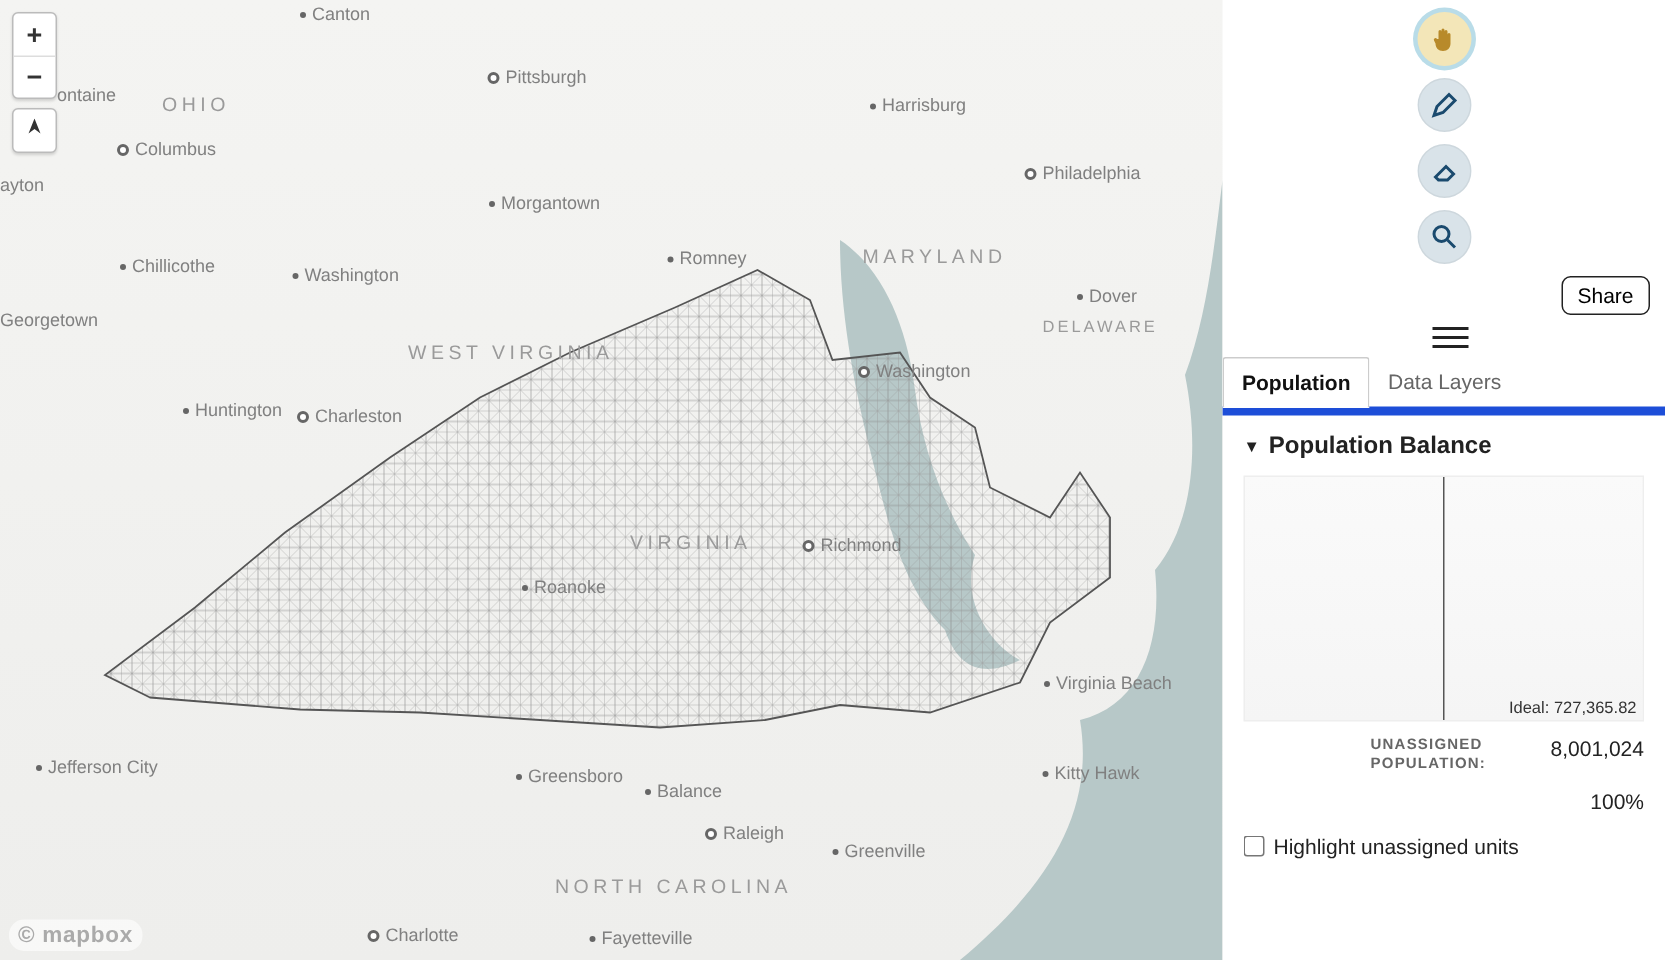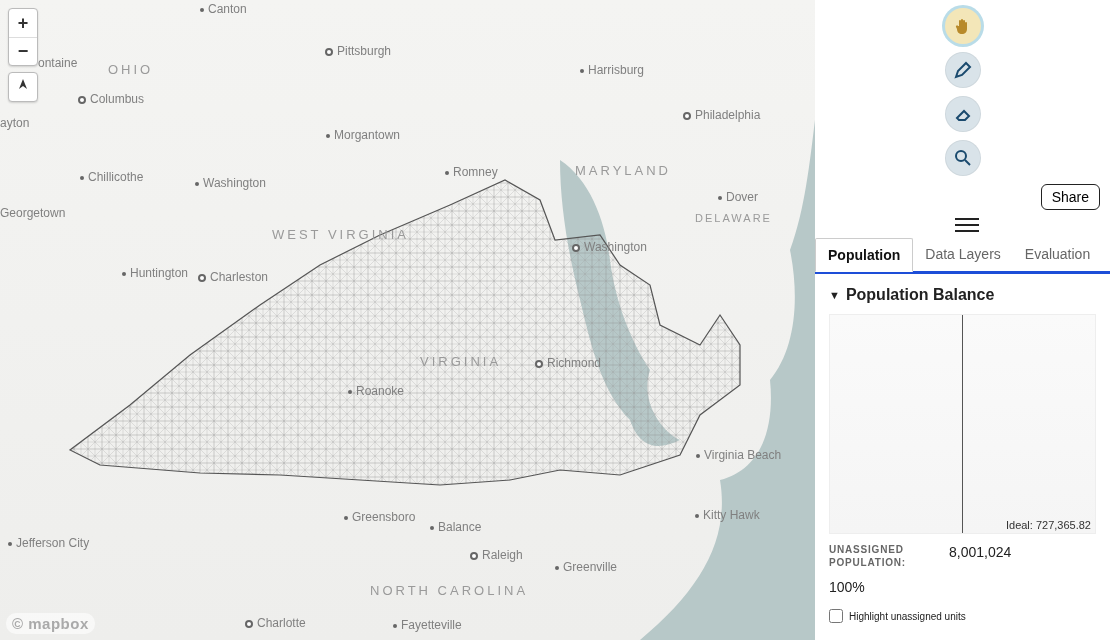--- a/index.html
+++ b/index.html
@@ -24,39 +24,39 @@
 
 .sidebar { position:absolute; right:0; top:0; width:295px; height:640px; background:#fff; display:flex; flex-direction:column; }
 
 .toolbar { display:flex; align-items:center; gap:8px; padding:8px 10px 6px 10px;flex-direction:column; }
 .tool-circle { width:36px; height:36px; border-radius:50%; background:#d9e3e9; display:flex; align-items:center; justify-content:center; cursor:pointer; box-shadow: inset 0 0 0 1px rgba(0,0,0,0.05); }
 .tool-circle.active { background:#f3e6b8; box-shadow:0 0 0 3px #b9dce8; }
 .share-btn { margin-left:auto; border:1px solid #222; border-radius:6px; padding:4px 10px; font-size:14px; cursor:pointer; background:#fff; }
 .hamburger { width:24px; display:flex; flex-direction:column; gap:4px; cursor:pointer; margin-left:8px; }
 .hamburger div { height:2px; background:#222; }
 
-.tabs { display:flex; border-bottom:3px solid #1d4ed8; }
+.tabs { display:flex; border-bottom:6px solid #1d4ed8; }
 .tab { padding:8px 12px; font-size:14px; color:#666; cursor:pointer; }
 .tab.active { color:#111; font-weight:700; border:1px solid #ccc; border-bottom:1px solid #fff; margin-bottom:-1px; background:#fff; border-top-left-radius:2px; border-top-right-radius:2px; }
 
 .panel { padding:12px 14px 0 14px; }
 .section-header { display:flex; align-items:center; gap:6px; font-size:16px; font-weight:700; color:#222; margin-bottom:10px; cursor:pointer; }
 .section-header .chev { font-size:11px; }
 
-.chart-box { position:relative; height:220px; border:1px solid #eee; background: linear-gradient(180deg,#fafafa,#f5f5f5); margin-bottom:6px; }
+.chart-box { position:relative; height:164px; border:1px solid #eee; background: linear-gradient(180deg,#fafafa,#f5f5f5); margin-bottom:6px; }
 .chart-split { position:absolute; right:50%; top:0; bottom:0; width:1px; background:#555; }
 .ideal-label { position:absolute; right:4px; bottom:2px; font-size:11px; color:#333; }
 
-.stat-row { display:flex; justify-content:flex-start; align-items:flex-start; margin-top:10px; }
+.stat-row { display:flex; justify-content:flex-end; align-items:flex-start; margin-top:10px; }
 .stat-label { font-size:10px; letter-spacing:0.8px; color:#666; font-weight:700; line-height:1.25; }
 .stat-value { font-size:14px; color:#222; }
 
 .checkbox-row { display:flex; align-items:center; gap:6px; margin-top:14px; }
 .checkbox-row input { width:14px; height:14px; }
-.checkbox-row label { font-size:10px; color:#222; }
+.checkbox-row label { font-size:14px; color:#222; }
 </style>
 </head>
 <body>
 
 <div class="map-pane">
 
   <svg style="position:absolute;left:0;top:0;width:815px;height:640px;z-index:1" viewBox="0 0 815 640" preserveAspectRatio="none">
     <path fill="#b7c8c8" d="M815,95 L815,640 L640,640 C700,590 730,540 720,480 C760,470 775,430 770,380 C795,350 800,300 790,250 C805,210 810,160 815,120 Z"></path>
     <path fill="#b7c8c8" d="M560,160 C590,180 605,220 610,260 C615,300 630,340 650,370 C640,400 660,430 680,440 C660,450 640,450 630,420 C600,390 590,340 580,300 C570,260 560,210 560,160 Z"></path>
   </svg>
@@ -91,21 +91,21 @@
   <div class="map-label" style="left:198px; top:270px;"><span class="city-circle"></span><span>Charleston</span></div>
   <div class="map-label" style="left:580px; top:63px;"><span class="city-dot"></span><span>Harrisburg</span></div>
   <div class="map-label" style="left:683px; top:108px;"><span class="city-circle"></span><span>Philadelphia</span></div>
   <div class="map-label" style="left:718px; top:190px;"><span class="city-dot"></span><span>Dover</span></div>
   <div class="map-label" style="left:445px; top:165px;"><span class="city-dot"></span><span>Romney</span></div>
   <div class="map-label" style="left:572px; top:240px;"><span class="city-circle"></span><span>Washington</span></div>
   <div class="map-label" style="left:535px; top:356px;"><span class="city-circle"></span><span>Richmond</span></div>
   <div class="map-label" style="left:348px; top:384px;"><span class="city-dot"></span><span>Roanoke</span></div>
   <div class="map-label" style="left:696px; top:448px;"><span class="city-dot"></span><span>Virginia Beach</span></div>
   <div class="map-label" style="left:695px; top:508px;"><span class="city-dot"></span><span>Kitty Hawk</span></div>
-  <div class="map-label" style="left:8px; top:504px;margin-top:32px;"><span class="city-dot"></span><span>Jefferson City</span></div>
+  <div class="map-label" style="left:24px; top:504px;"><span class="city-dot"></span><span>Jefferson City</span></div>
   <div class="map-label" style="left:344px; top:510px;"><span class="city-dot"></span><span>Greensboro</span></div>
   <div class="map-label" style="left:430px; top:520px;"><span class="city-dot"></span><span>Balance</span></div>
   <div class="map-label" style="left:470px; top:548px;"><span class="city-circle"></span><span>Raleigh</span></div>
   <div class="map-label" style="left:555px; top:560px;"><span class="city-dot"></span><span>Greenville</span></div>
   <div class="map-label" style="left:393px; top:618px;"><span class="city-dot"></span><span>Fayetteville</span></div>
   <div class="map-label" style="left:245px; top:616px;"><span class="city-circle"></span><span>Charlotte</span></div>
 
   <div class="map-controls">
     <div class="zoom-group">
       <div class="zoom-btn">+</div>
@@ -149,21 +149,20 @@
     <div class="hamburger">
       <div></div>
         <div></div>
         <div></div>
     </div>
   </div>
 
   <div class="tabs">
     <div class="tab active">Population</div>
     <div class="tab">Data Layers</div>
-    <div class="tab">Evaluation</div>
   </div>
 
   <div class="panel">
     <div class="section-header">
       <span class="chev">▼</span>
       <span>Population Balance</span>
     </div>
 
     <div class="chart-box">
       <div class="chart-split"></div>

